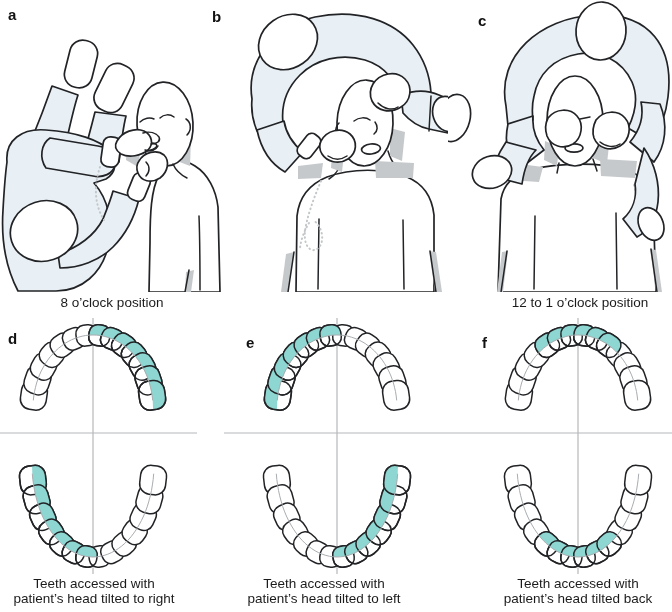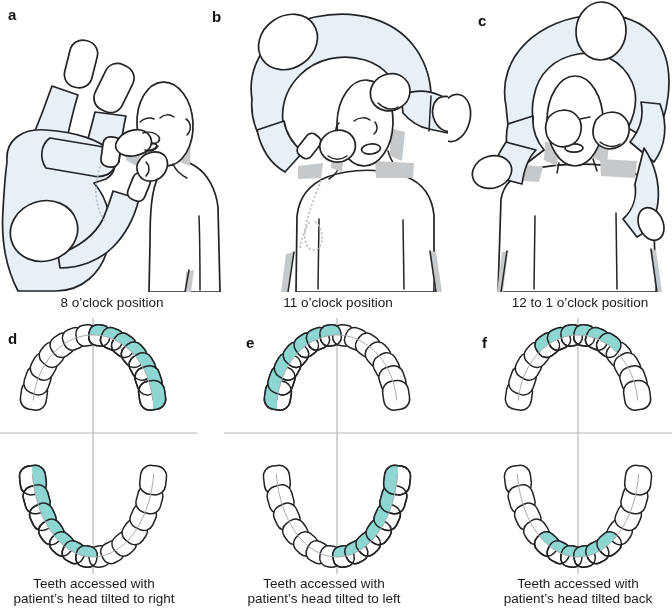--- a/index.html
+++ b/index.html
@@ -129,21 +129,20 @@
       <path class="lineonly" d="M152,142 C158,147 166,148 172,144"></path>
       <path class="cloth" d="M58,142 C50,154 45,166 44,176 L74,184 C76,170 80,158 88,150 Z"></path>
       <ellipse class="skin" cx="44" cy="172" rx="20" ry="16" transform="rotate(-18 44 172)"></ellipse>
       <path class="cloth" d="M196,148 C207,164 212,184 210,202 C208,219 200,231 189,237 L175,219 C185,210 189,197 187,184 Z"></path>
       <ellipse class="skin" cx="203" cy="224" rx="12" ry="17" transform="rotate(-24 203 224)"></ellipse>
       <ellipse class="skin" cx="153" cy="31" rx="25" ry="29" transform="rotate(4 153 31)"></ellipse>
     </g>
   </svg>
 
   <div class="cap" style="left:0;top:295px">8 o’clock position</div>
-  <div class="cap" style="left:226px;top:295px">11 o’clock position</div>
   <div class="cap" style="left:468px;top:295px">12 to 1 o’clock position</div>
 
   <svg id="arch-d" style="left:0;top:310px" width="224" height="266" viewBox="0 0 224 266">
       <line x1="93" y1="8" x2="93" y2="264" stroke="#b5b8ba" stroke-width="1.2"></line>
       <line x1="0" y1="123" x2="197" y2="123" stroke="#b5b8ba" stroke-width="1.2"></line>
       <g>
         <rect x="-14.5" y="-13" width="29" height="26" rx="10.4" transform="translate(33.9 85.3) rotate(-81.8)" fill="#fff" stroke="#222326" stroke-width="1.5"></rect>
         <rect x="-14" y="-12.5" width="28" height="25" rx="10" transform="translate(37.5 70.3) rotate(-71.4)" fill="#fff" stroke="#222326" stroke-width="1.5"></rect>
         <rect x="-13" y="-12" width="26" height="24" rx="9.600000000000001" transform="translate(43.6 56.5) rotate(-60.4)" fill="#fff" stroke="#222326" stroke-width="1.5"></rect>
         <rect x="-12" y="-11.5" width="24" height="23" rx="9.200000000000001" transform="translate(52.0 44.7) rotate(-48.7)" fill="#fff" stroke="#222326" stroke-width="1.5"></rect>

